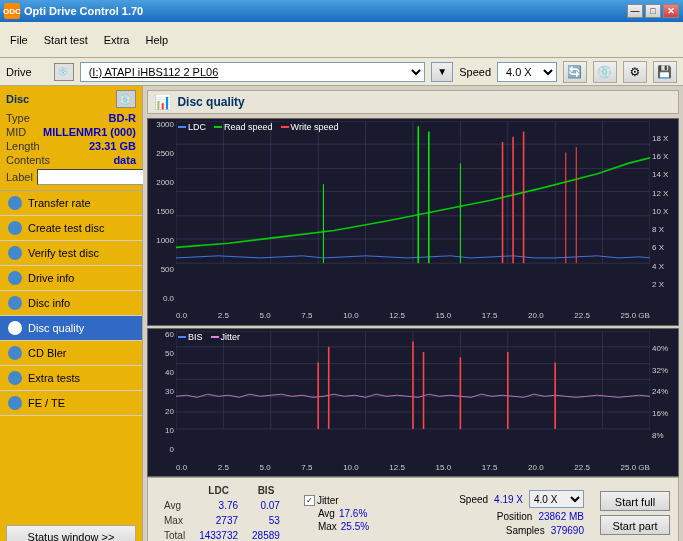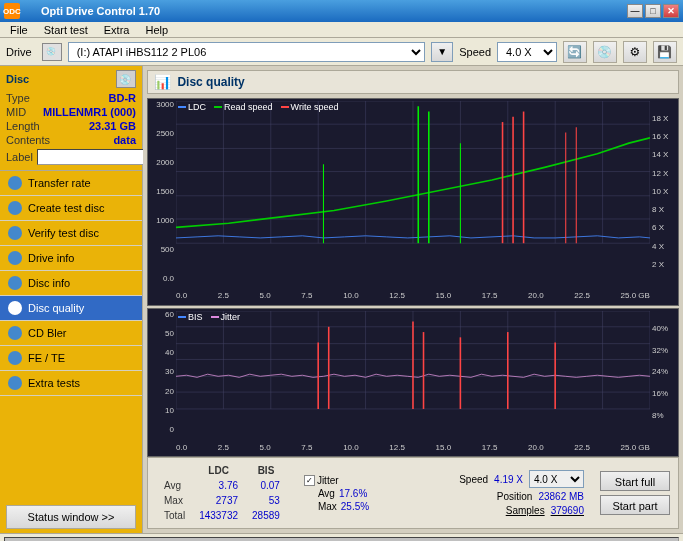--- a/index.html
+++ b/index.html
@@ -10,58 +10,59 @@
       background: linear-gradient(to bottom, #4a9fdf, #1a6abf);
       color: white;
       height: 22px;
       display: flex;
       align-items: center;
       justify-content: space-between;
       padding: 0 4px;
       font-size: 11px;
       font-weight: bold;
     }
-    .title-bar-left { display: flex; align-items: center; gap: 21px; }
+    .title-bar-left { display: flex; align-items: center; gap: 4px; }
     .title-icon { width: 16px; height: 16px; background: #ff8800; border-radius: 2px; display: flex; align-items: center; justify-content: center; color: white; font-size: 8px; font-weight: bold; }
     .title-buttons { display: flex; gap: 2px; }
     .title-btn {
       width: 16px; height: 14px; background: linear-gradient(to bottom, #f0f0f0, #d0d0d0);
       border: 1px solid #888; display: flex; align-items: center; justify-content: center;
       font-size: 9px; cursor: pointer; color: #333;
     }
     .title-btn.close { background: linear-gradient(to bottom, #f08080, #d04040); color: white; }
 
     
     .menu-bar {
       background: #ece9d8;
-      height: 16px;
+      height: 36px;
       display: flex;
       align-items: center;
       padding: 0 4px;
       border-bottom: 1px solid #aca899;
       gap: 4px;
     }
     .menu-item { padding: 2px 6px; cursor: pointer; font-size: 11px; }
 
     
     .drive-bar {
       background: #ece9d8;
       height: 28px;
       display: flex;
       align-items: center;
       padding: 2px 6px;
       border-bottom: 1px solid #aca899;
       gap: 6px;
     }
-    .drive-label { font-size: 11px; margin-right: 4px; }
+    .drive-label { font-size: 11px; margin-right: 16px; }
     .drive-icon { width: 20px; height: 18px; background: #e0e0e0; border: 1px solid #888; display: flex; align-items: center; justify-content: center; font-size: 8px; }
     .drive-select {
       flex: 1; height: 20px; font-size: 11px;
       background: white; border: 1px solid #7f9db9;
       padding: 1px 4px;
+      text-decoration: underline;
     }
     .drive-arrow-btn {
       width: 22px; height: 20px; background: linear-gradient(to bottom, #f0f0f0, #d8d8d8);
       border: 1px solid #7f9db9; display: flex; align-items: center; justify-content: center;
       cursor: pointer; font-size: 10px;
     }
     .speed-label { font-size: 11px; }
     .speed-select {
       width: 60px; height: 20px; font-size: 11px;
       background: white; border: 1px solid #7f9db9; padding: 1px 4px;
@@ -344,25 +345,25 @@
       <div class="nav-item active">
         <div class="nav-icon active"></div>
         <span>Disc quality</span>
       </div>
       <div class="nav-item">
         <div class="nav-icon blue"></div>
         <span>CD Bler</span>
       </div>
       <div class="nav-item">
         <div class="nav-icon blue"></div>
+        <span>Extra tests</span>
+      </div>
+      <div class="nav-item">
+        <div class="nav-icon blue"></div>
         <span>FE / TE</span>
-      </div>
-      <div class="nav-item">
-        <div class="nav-icon blue"></div>
-        <span>Extra tests</span>
       </div>
     </div>
 
     <div class="status-btn">
       <span>Status window &gt;&gt;</span>
     </div>
   </div>
 
   <div class="right-panel">
 
@@ -592,21 +593,21 @@
           <span>Speed</span>
           <span class="speed-val">4.19 X</span>
           <select style="width:55px;height:18px;font-size:10px;border:1px solid #7f9db9;">
             <option>4.0 X</option>
           </select>
         </div>
         <div style="display:flex;gap:6px;">
           <span>Position</span>
           <span class="speed-val">23862 MB</span>
         </div>
-        <div style="display:flex;gap:6px;text-decoration:underline;">
+        <div style="display:flex;gap:6px;">
           <span>Samples</span>
           <span class="speed-val">379690</span>
         </div>
       </div>
 
       <div style="display:flex;flex-direction:column;gap:4px;margin-left:8px;">
         <button class="start-btn">Start full</button>
         <button class="start-btn">Start part</button>
       </div>
     </div>

